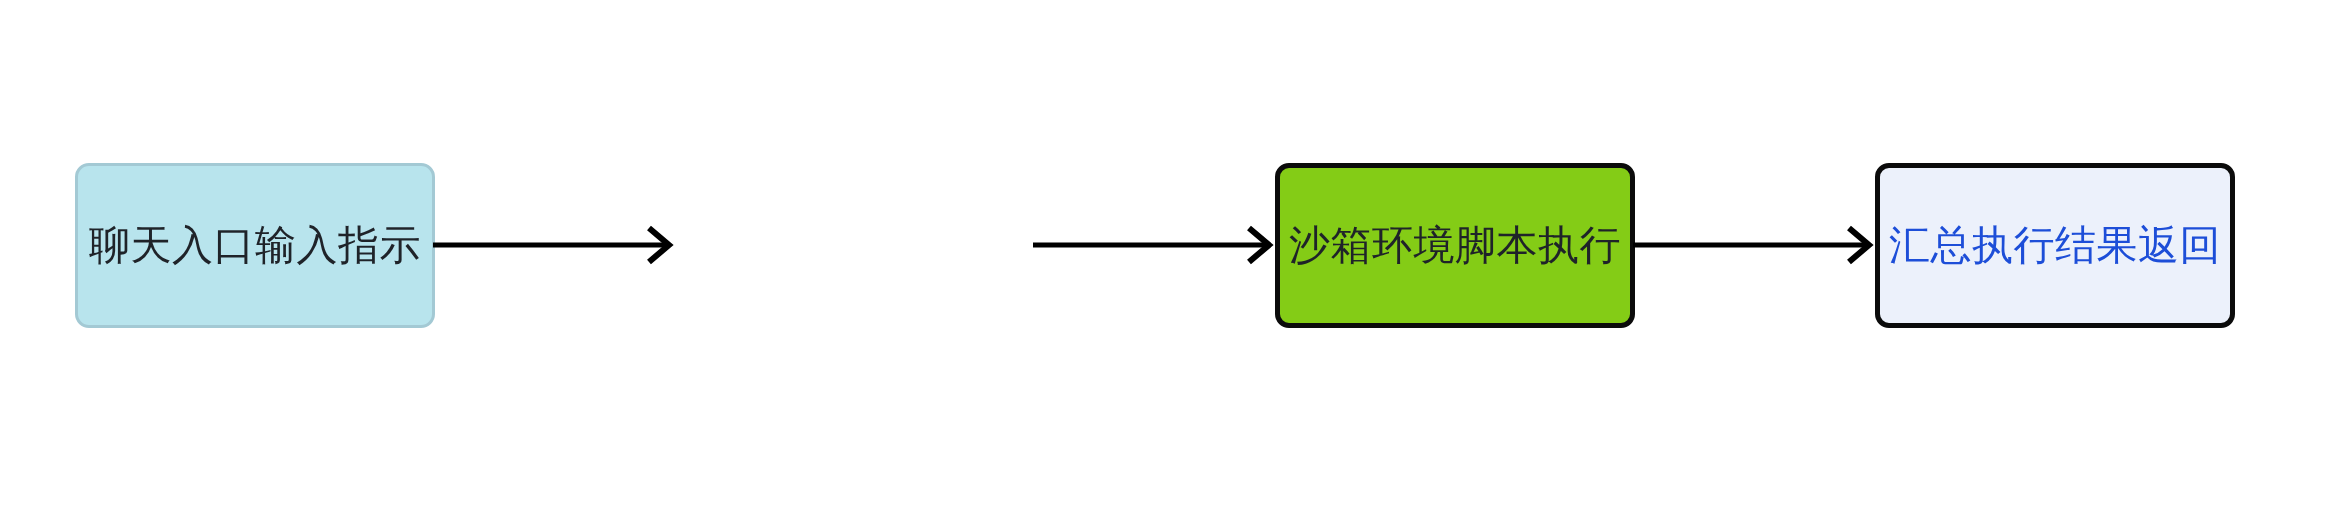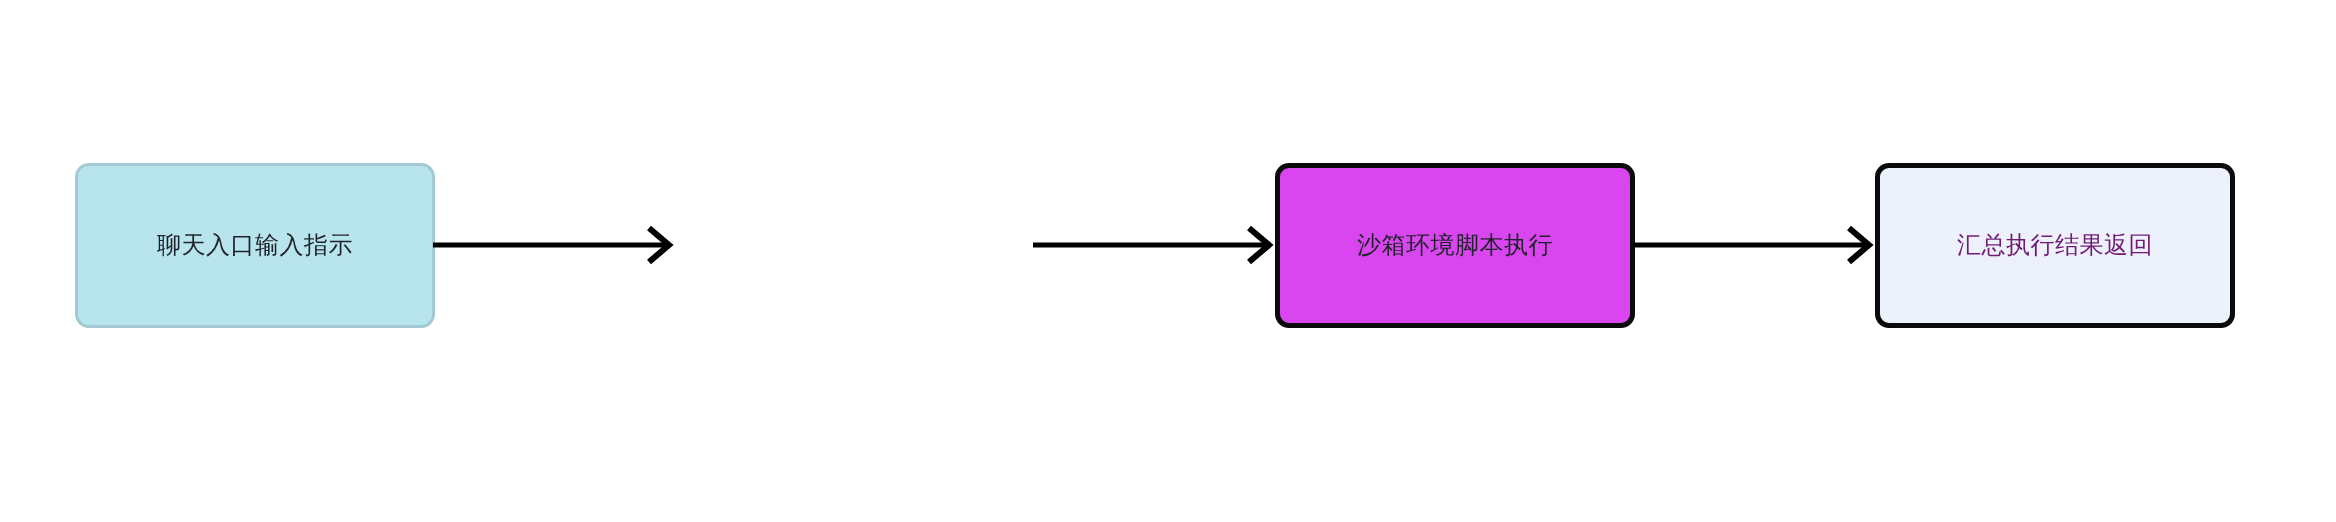--- a/index.html
+++ b/index.html
@@ -24,21 +24,21 @@
     box-sizing: border-box;
     display: flex;
     align-items: center;
     justify-content: center;
     border-radius: 14px;
     top: 163px;
     width: 360px;
     height: 165px;
   }
   .node-label {
-    font-size: 24px;
+    font-size: 41px;
     line-height: 1.2;
     color: #1f2329;
     letter-spacing: 0.5px;
     white-space: nowrap;
     font-weight: 400;
   }
   
   #node-0 { left: 75px; }
   #node-1 { left: 675px; }
   #node-2 { left: 1275px; }
@@ -73,28 +73,28 @@
   </div>
 
 
   <div class="edge" id="edge-1">
     <svg width="250" height="46" viewBox="0 0 250 46" xmlns="http://www.w3.org/2000/svg">
       <line x1="0" y1="23" x2="233" y2="23" stroke="#000000" stroke-width="5"></line>
       <polyline points="216,6 236,23 216,40" fill="none" stroke="#000000" stroke-width="6" stroke-linecap="butt" stroke-linejoin="miter"></polyline>
     </svg>
   </div>
 
-  <div class="node" id="node-2" style="background: #d946ef; border: 5px solid rgb(11, 11, 11);">
+  <div class="node" id="node-2" style="background: #84cc16; border: 5px solid rgb(11, 11, 11);">
     <span class="node-label" style="color: rgb(31, 35, 41);">沙箱环境脚本执行</span>
   </div>
 
   <div class="edge" id="edge-2">
     <svg width="250" height="46" viewBox="0 0 250 46" xmlns="http://www.w3.org/2000/svg">
       <line x1="0" y1="23" x2="233" y2="23" stroke="#000000" stroke-width="5"></line>
       <polyline points="216,6 236,23 216,40" fill="none" stroke="#000000" stroke-width="6" stroke-linecap="butt" stroke-linejoin="miter"></polyline>
     </svg>
   </div>
 
   <div class="node" id="node-3" style="background: rgb(236, 241, 251); border: 5px solid rgb(11, 11, 11);">
-    <span class="node-label" style="color: #701a75;">汇总执行结果返回</span>
+    <span class="node-label" style="color: #1d4ed8;">汇总执行结果返回</span>
   </div>
 
 </div>
 
 </body></html>

